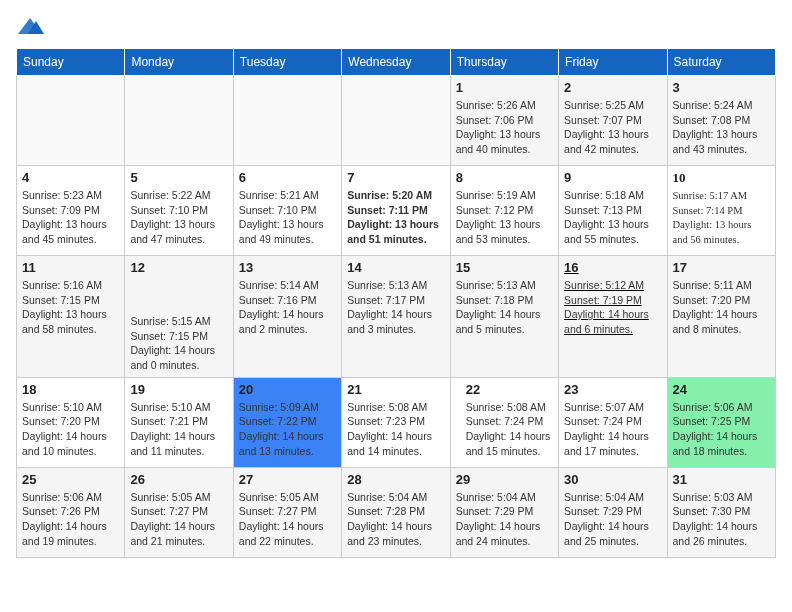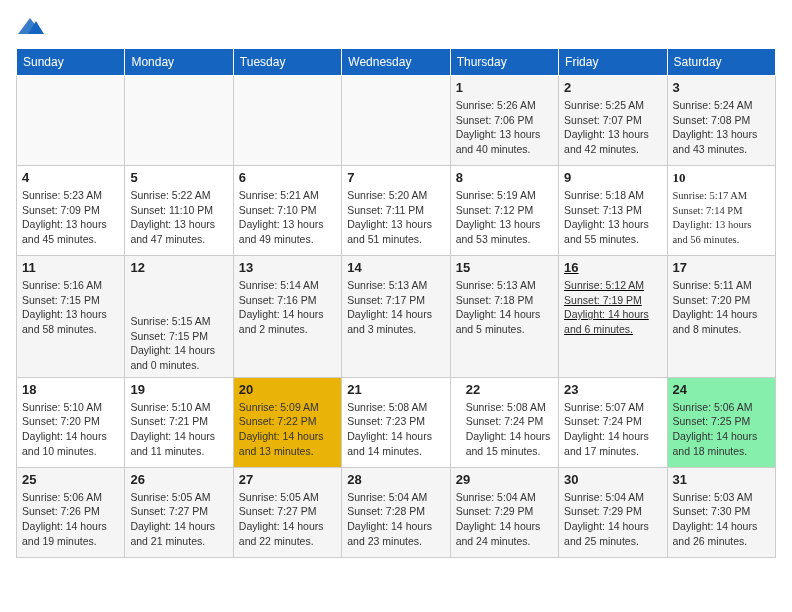--- a/index.html
+++ b/index.html
@@ -144,34 +144,34 @@
         <td style="background: rgb(255, 255, 255);">
           <div class="day-number">4</div>
           <div class="day-info" style="white-space: pre-line;">Sunrise: 5:23 AM
 Sunset: 7:09 PM
 Daylight: 13 hours
 and 45 minutes.</div>
         </td>
         <td style="background: rgb(255, 255, 255);">
           <div class="day-number">5</div>
           <div class="day-info" style="white-space: pre-line;">Sunrise: 5:22 AM
-Sunset: 11:10 PM
+Sunset: 7:10 PM
 Daylight: 13 hours
 and 47 minutes.</div>
         </td>
         <td style="background: rgb(255, 255, 255);">
           <div class="day-number">6</div>
           <div class="day-info" style="white-space: pre-line;">Sunrise: 5:21 AM
 Sunset: 7:10 PM
 Daylight: 13 hours
 and 49 minutes.</div>
         </td>
         <td style="background: rgb(255, 255, 255);">
           <div class="day-number">7</div>
-          <div class="day-info" style="white-space: pre-line;">Sunrise: 5:20 AM
+          <div class="day-info" style="white-space: pre-line; font-weight: bold;">Sunrise: 5:20 AM
 Sunset: 7:11 PM
 Daylight: 13 hours
 and 51 minutes.</div>
         </td>
         <td style="background: rgb(255, 255, 255);">
           <div class="day-number">8</div>
           <div class="day-info" style="white-space: pre-line;">Sunrise: 5:19 AM
 Sunset: 7:12 PM
 Daylight: 13 hours
 and 53 minutes.</div>
@@ -250,21 +250,21 @@
 Daylight: 14 hours
 and 10 minutes.</div>
         </td>
         <td style="background: rgb(255, 255, 255);">
           <div class="day-number">19</div>
           <div class="day-info" style="white-space: pre-line;">Sunrise: 5:10 AM
 Sunset: 7:21 PM
 Daylight: 14 hours
 and 11 minutes.</div>
         </td>
-        <td style="background: #eab308;">
+        <td style="background: #3b82f6;">
           <div class="day-number">20</div>
           <div class="day-info" style="white-space: pre-line;">Sunrise: 5:09 AM
 Sunset: 7:22 PM
 Daylight: 14 hours
 and 13 minutes.</div>
         </td>
         <td style="background: rgb(255, 255, 255);">
           <div class="day-number">21</div>
           <div class="day-info" style="white-space: pre-line;">Sunrise: 5:08 AM
 Sunset: 7:23 PM

